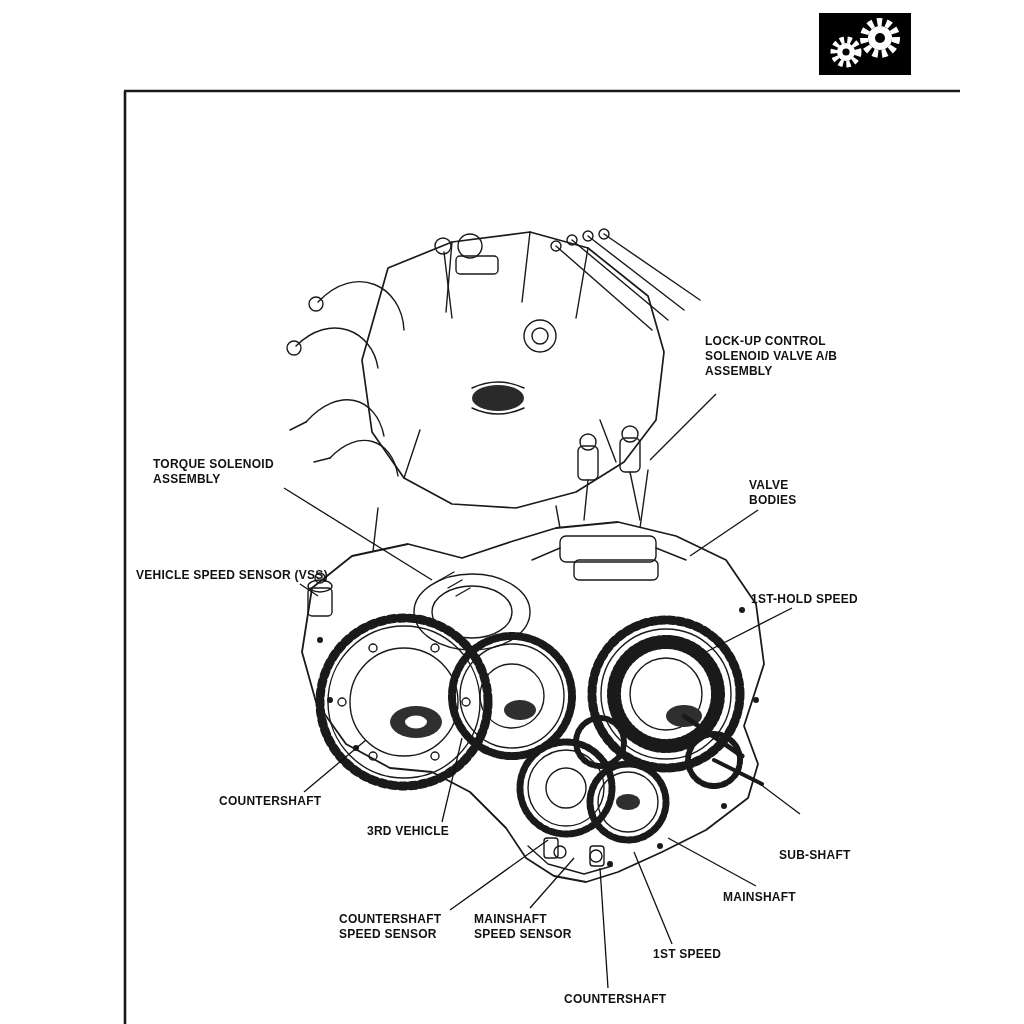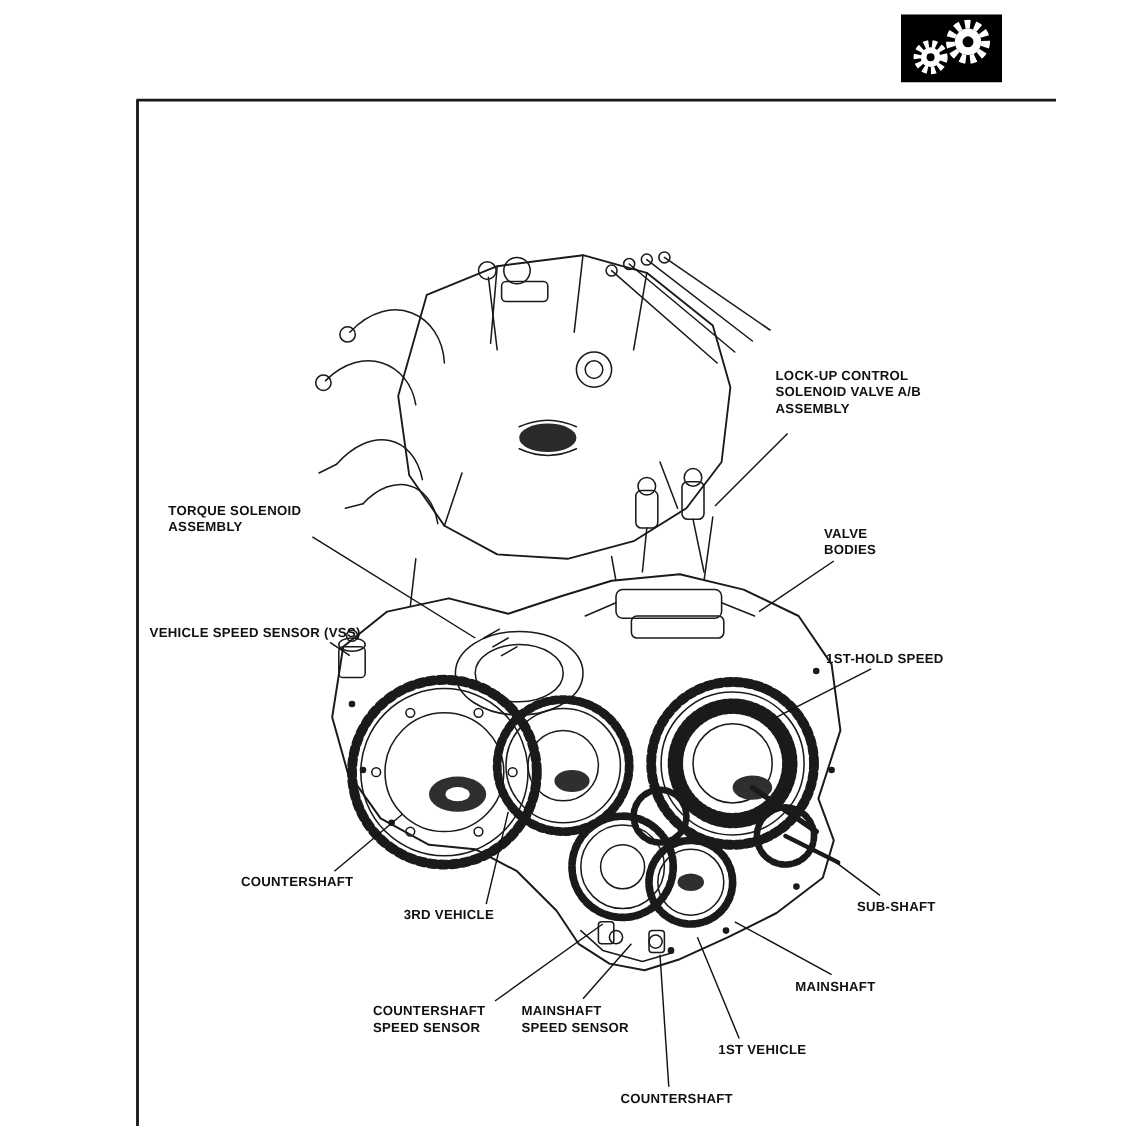--- a/index.html
+++ b/index.html
@@ -166,22 +166,22 @@
 SOLENOID VALVE A/B
 ASSEMBLY</div>
   <div class="diagram-label" style="left:153px;top:457px;">TORQUE SOLENOID
 ASSEMBLY</div>
   <div class="diagram-label" style="left:749px;top:478px;">VALVE
 BODIES</div>
   <div class="diagram-label" style="left:136px;top:568px;">VEHICLE SPEED SENSOR (VSS)</div>
   <div class="diagram-label" style="left:751px;top:592px;">1ST-HOLD SPEED</div>
   <div class="diagram-label" style="left:219px;top:794px;">COUNTERSHAFT</div>
   <div class="diagram-label" style="left:367px;top:824px;">3RD VEHICLE</div>
-  <div class="diagram-label" style="left:779px;top:817px;">SUB-SHAFT</div>
+  <div class="diagram-label" style="left:779px;top:848px;">SUB-SHAFT</div>
   <div class="diagram-label" style="left:723px;top:890px;">MAINSHAFT</div>
   <div class="diagram-label" style="left:339px;top:912px;">COUNTERSHAFT
 SPEED SENSOR</div>
   <div class="diagram-label" style="left:474px;top:912px;">MAINSHAFT
 SPEED SENSOR</div>
-  <div class="diagram-label" style="left:653px;top:947px;">1ST VEHICLE</div>
+  <div class="diagram-label" style="left:653px;top:947px;">1ST SPEED</div>
   <div class="diagram-label" style="left:564px;top:992px;">COUNTERSHAFT</div>
 
 </div>
 
 </body></html>

